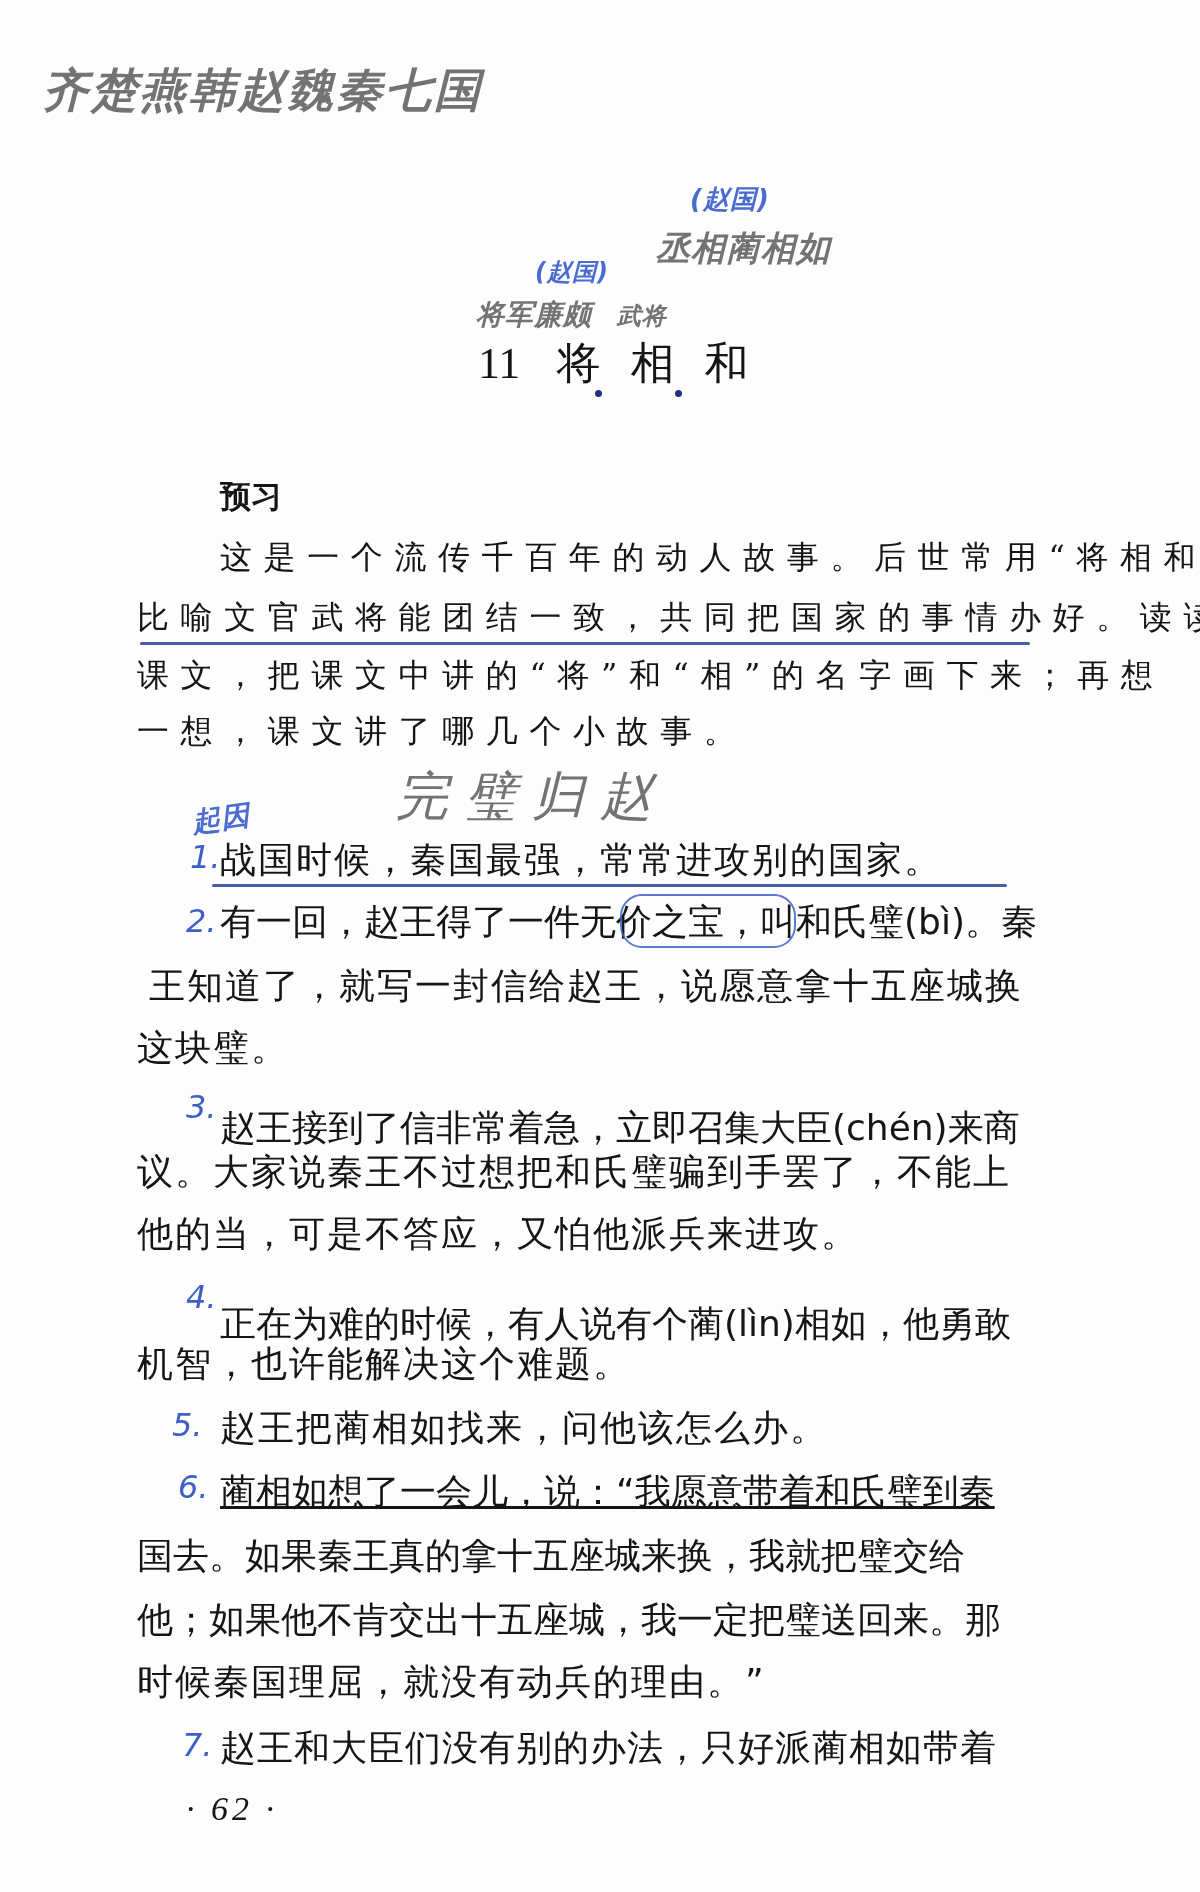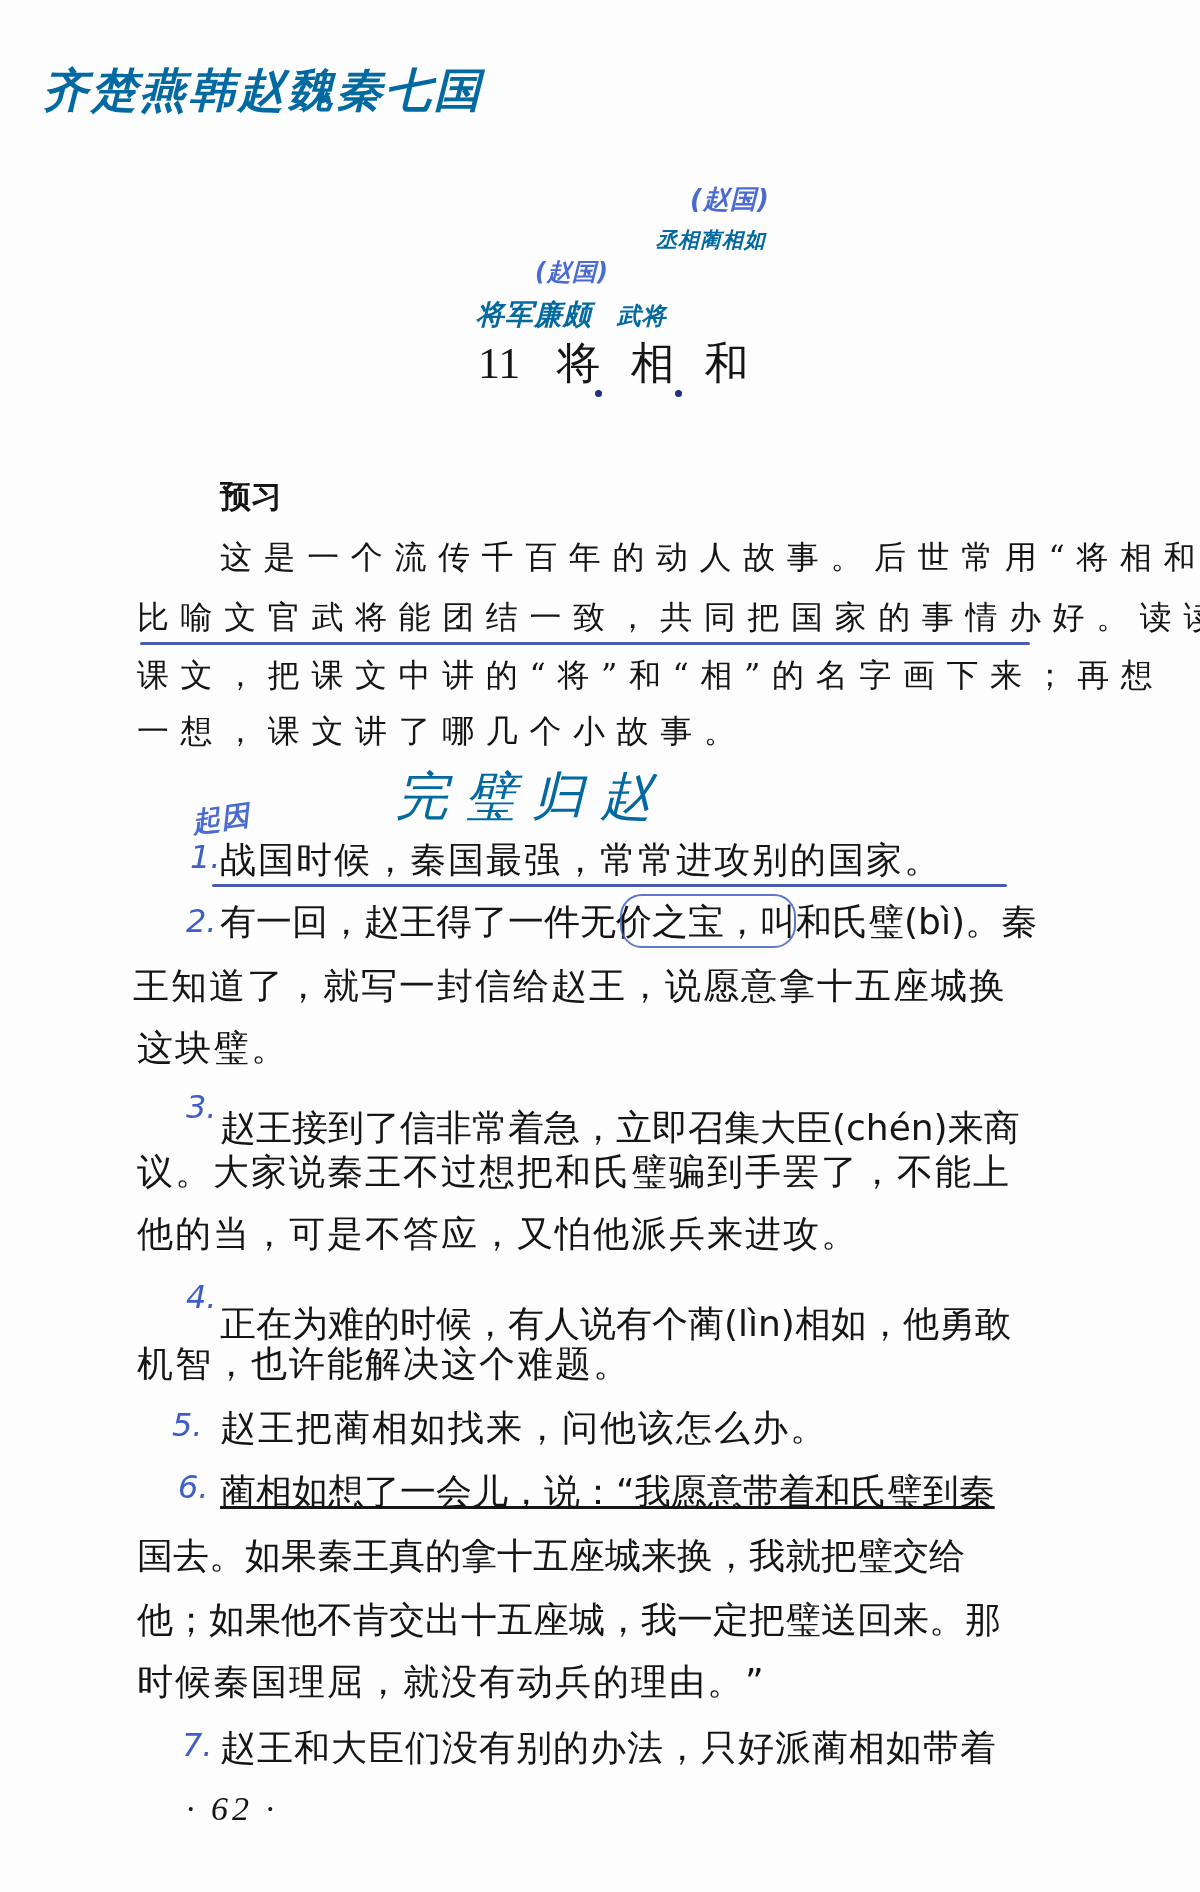--- a/index.html
+++ b/index.html
@@ -3,21 +3,21 @@
 <meta charset="utf-8">
 <style>
   html, body { margin:0; padding:0; }
   body {
     width:1200px; height:1892px; background:#fdfdfd; position:relative; overflow:hidden;
     font-family: "DejaVu Serif", "Liberation Serif", serif; color:#151515;
   }
   .abs { position:absolute; white-space:nowrap; }
   .hand {
     font-family: "DejaVu Sans", "Liberation Sans", sans-serif;
-    color:#0369a1; font-style:italic; font-weight:bold; letter-spacing:1px;
+    color:#737373; font-style:italic; font-weight:bold; letter-spacing:1px;
   }
   .hand-light { color:#4a6bd0; }
   .title { font-size:44px; letter-spacing:30px; }
   .title .num { font-family:"Liberation Serif", serif; letter-spacing:0; margin-right:36px; }
   .heading { font-family:"DejaVu Sans", "Liberation Sans", sans-serif; font-weight:bold; font-size:31px; }
   .preview-line { font-size:32px; letter-spacing:11.6px; font-family:"DejaVu Serif","Liberation Serif",serif; font-weight:normal; }
   .body-line { font-size:36px; letter-spacing:2px; font-family:"DejaVu Sans","Liberation Sans",sans-serif; }
   .pnum {
     font-family:"DejaVu Sans","Liberation Sans",sans-serif; font-style:italic;
     color:#3d5fc6; font-size:32px; font-weight:normal;
@@ -28,21 +28,21 @@
   }
   .dot { position:absolute; width:7px; height:7px; border-radius:50%; background:#1e2f8a; }
   .pagenum { font-family:"Liberation Serif", serif; font-style:italic; font-size:34px; letter-spacing:4px; }
 </style>
 </head>
 <body>
 
 <div class="abs hand" style="left:42px; top:60px; font-size:46px; letter-spacing:3px;">齐楚燕韩赵魏秦七国</div>
 
 <div class="abs hand hand-light" style="left:690px; top:182px; font-size:26px;">(赵国)</div>
-<div class="abs hand" style="left:656px; top:226px; font-size:21px;">丞相蔺相如</div>
+<div class="abs hand" style="left:656px; top:226px; font-size:34px;">丞相蔺相如</div>
 
 <div class="abs hand hand-light" style="left:535px; top:256px; font-size:24px;">(赵国)</div>
 <div class="abs hand" style="left:476px; top:296px; font-size:28px;">
   <span>将军廉颇</span>
   <span style="margin-left:14px; font-size:24px;">武将</span>
 </div>
 
 <div class="abs title" style="left:478px; top:334px;">
   <span class="num">11</span><span>将相和</span>
 </div>
@@ -60,21 +60,21 @@
 <div class="abs hand hand-light" style="left:192px; top:800px; font-size:28px; transform:rotate(-8deg);">起因</div>
 <div class="abs hand" style="left:365px; top:762px; font-size:52px; letter-spacing:16px; font-weight:normal;margin-left:31px;">完璧归赵</div>
 
 <div class="abs pnum" style="left:190px; top:838px;">1.</div>
 <div class="abs body-line" style="left:220px; top:836px;">战国时候，秦国最强，常常进攻别的国家。</div>
 <div class="underline" style="left:212px; top:884px; width:795px;"></div>
 
 <div class="abs pnum" style="left:186px; top:902px;">2.</div>
 <div class="abs body-line" style="left:220px; top:898px; letter-spacing:0px;">有一回，赵王得了一件无价之宝，叫和氏璧(bì)。秦</div>
 <div class="circle" style="left:620px; top:894px; width:172px; height:50px;"></div>
-<div class="abs body-line" style="left:133px; top:962px;">王知道了，就写一封信给赵王，说愿意拿十五座城换</div>
+<div class="abs body-line" style="left:149px; top:962px;">王知道了，就写一封信给赵王，说愿意拿十五座城换</div>
 <div class="abs body-line" style="left:137px; top:1024px;">这块璧。</div>
 
 <div class="abs pnum" style="left:186px; top:1088px;">3.</div>
 <div class="abs body-line" style="left:220px; top:1104px; letter-spacing:0px;">赵王接到了信非常着急，立即召集大臣(chén)来商</div>
 <div class="abs body-line" style="left:137px; top:1148px;">议。大家说秦王不过想把和氏璧骗到手罢了，不能上</div>
 <div class="abs body-line" style="left:137px; top:1210px;">他的当，可是不答应，又怕他派兵来进攻。</div>
 
 <div class="abs pnum" style="left:186px; top:1278px;">4.</div>
 <div class="abs body-line" style="left:220px; top:1300px; letter-spacing:0px;text-align:right;">正在为难的时候，有人说有个蔺(lìn)相如，他勇敢</div>
 <div class="abs body-line" style="left:137px; top:1340px;">机智，也许能解决这个难题。</div>

